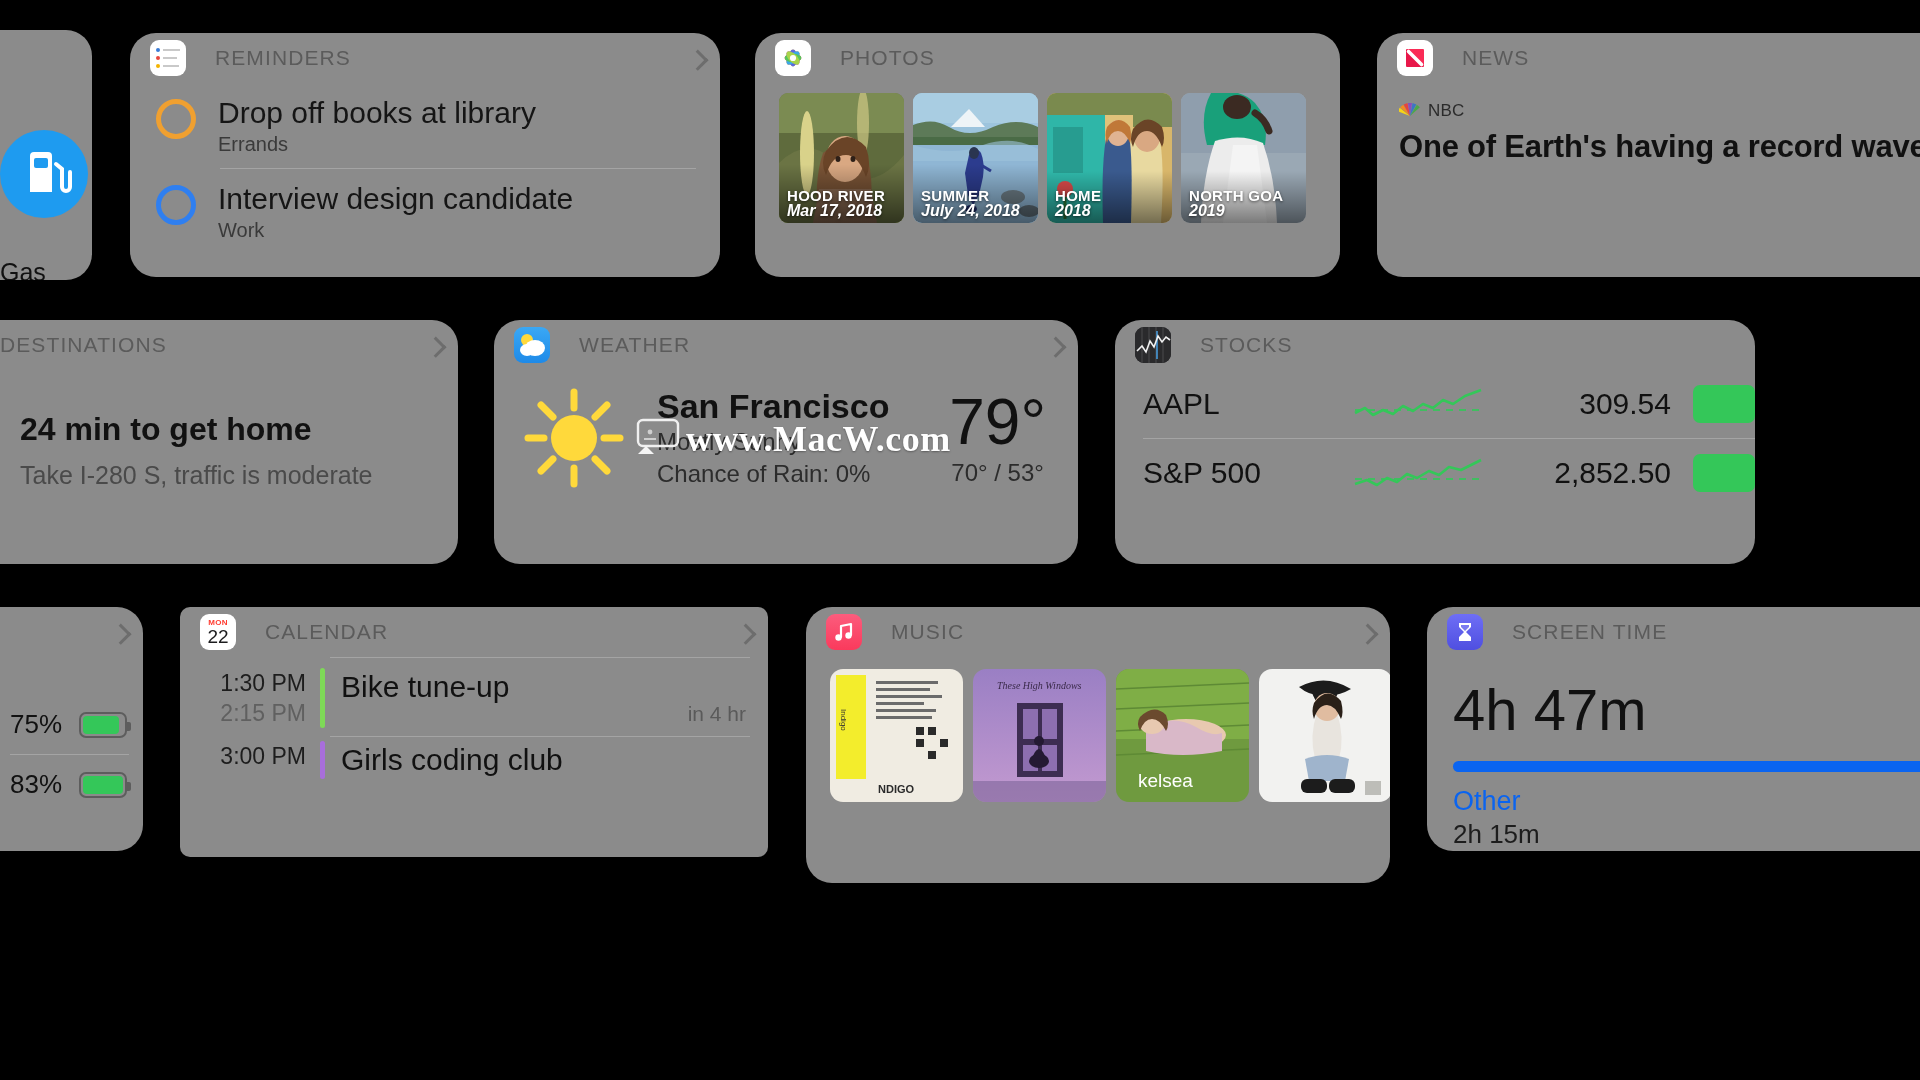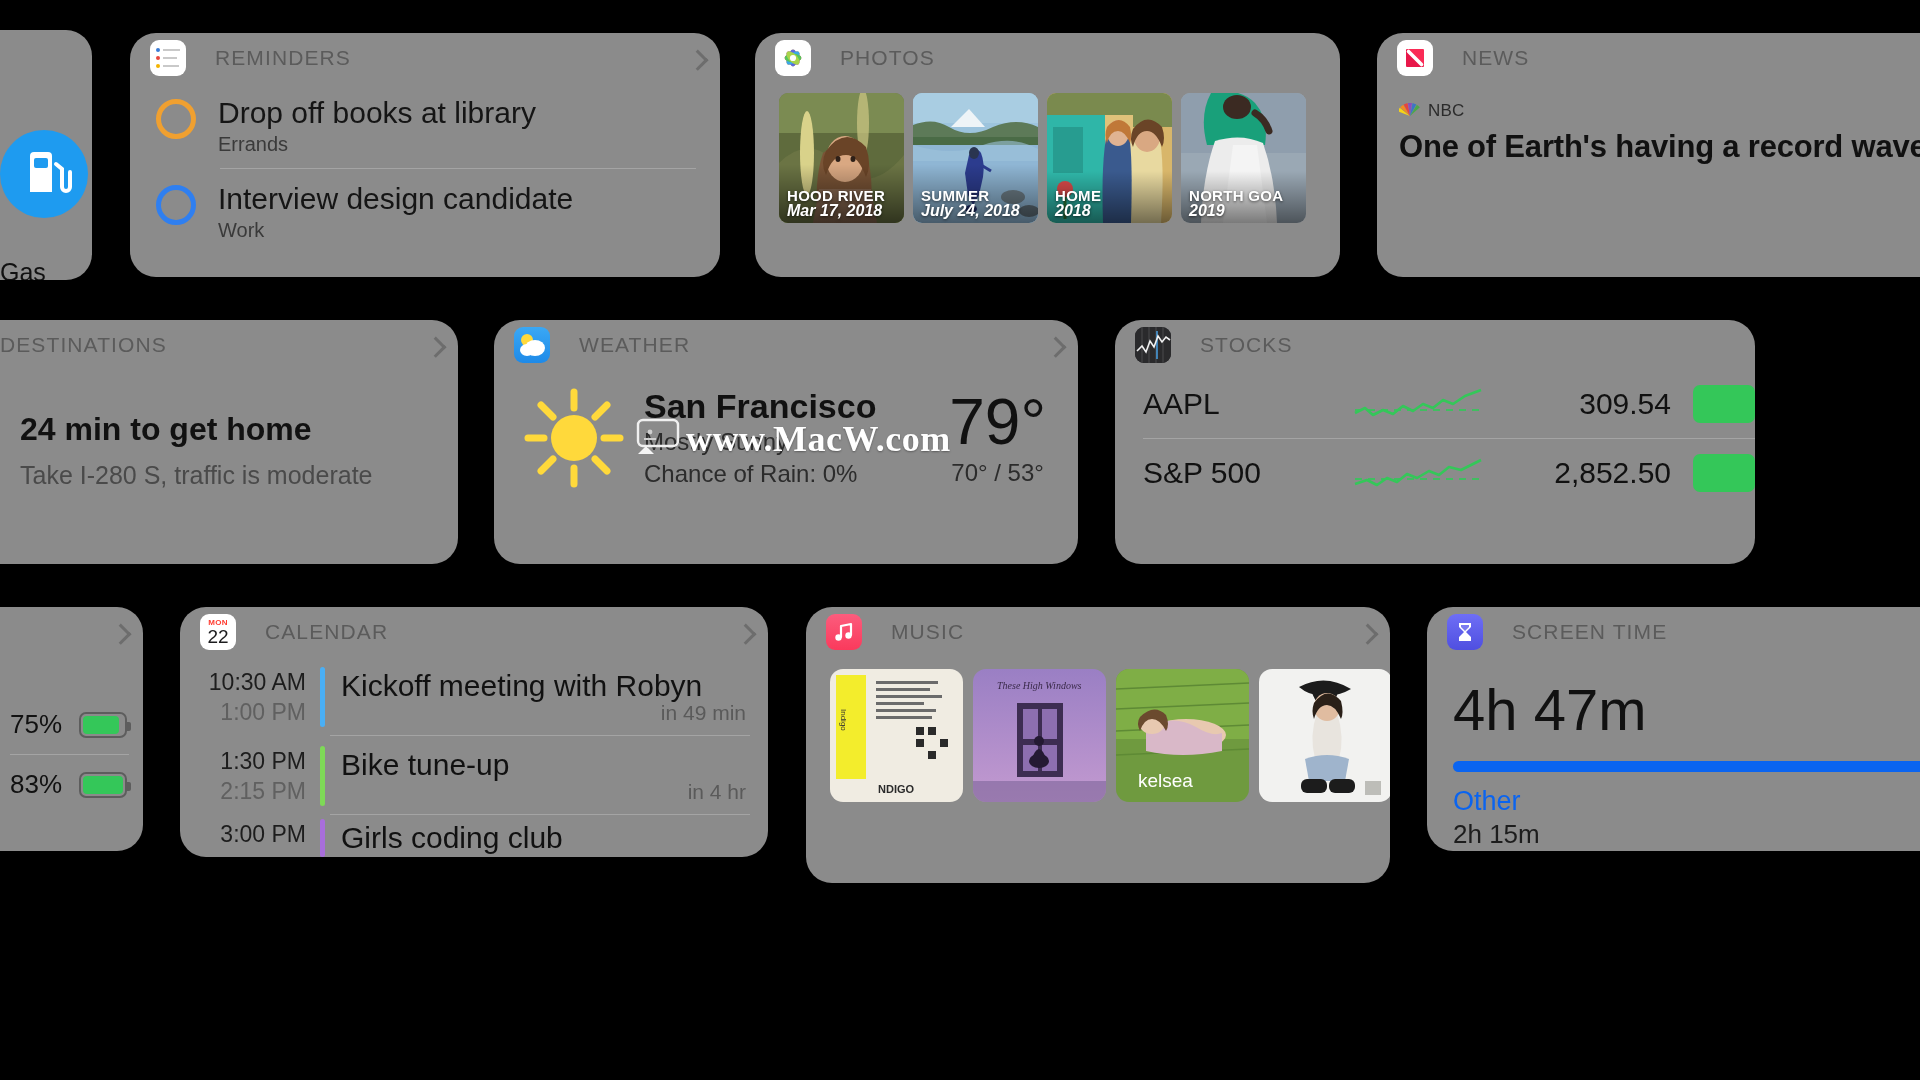--- a/index.html
+++ b/index.html
@@ -54,21 +54,21 @@
   .news-head { font-size:31px; font-weight:700; color:#111; line-height:36px; letter-spacing:-.2px; }
 
   
   .dest-body { padding:40px 30px 0 30px; }
   .dest-main { font-size:32px; font-weight:700; color:#111; line-height:38px; }
   .dest-sub { font-size:25px; color:#4a4a4a; margin-top:12px; line-height:30px; }
 
   
   .wx-body { display:flex; align-items:center; padding:14px 26px 0 26px; }
   .sun { width:108px; height:108px; flex:none; position:relative; }
-  .wx-mid { margin-left:16px; }
+  .wx-mid { margin-left:29px; }
   .wx-city { font-size:34px; font-weight:700; color:#111; line-height:40px; }
   .wx-cond { font-size:24px; color:#2c2c2c; line-height:32px; }
   .wx-rain { font-size:24px; color:#2c2c2c; line-height:32px; }
   .wx-right { margin-left:auto; text-align:center; padding-right:6px; }
   .wx-temp { font-size:64px; color:#111; font-weight:300; line-height:66px; }
   .wx-hilo { font-size:24px; color:#2c2c2c; margin-top:4px; }
 
   
   .stk-row { display:flex; align-items:center; padding:14px 0 14px 28px; gap:0; }
   .stk-sym { font-size:30px; color:#111; width:210px; }
@@ -433,41 +433,30 @@
       <div class="bat-row" style="padding-left:132px;">
         <div class="bat-pct">83%</div>
         <div class="bat-shell">
           <div class="bat-fill" style="width:40px;"></div>
             <div class="bat-tip"></div>
         </div>
       </div>
     </div>
   </div>
 
-  <div class="widget" style="left:180px; top:607px; width:588px; height:250px;">
+  <div class="widget" style="left:180px; top:607px; width:588px; height:250px;border-radius:10px;">
     <div class="whead">
       <div class="wicon ic-calendar">
         <div class="cm">MON</div>
         <div class="cd">22</div>
       </div>
       <div class="wtitle">CALENDAR</div>
       <div class="chev"></div>
     </div>
 
-    <div class="cal-row">
-      <div class="cal-times">
-        <div class="cal-t1">10:30 AM</div>
-        <div class="cal-t2">1:00 PM</div>
-      </div>
-      <div class="cal-bar" style="background:#4aaff5;"></div>
-      <div class="cal-main">
-        <div class="cal-title">Kickoff meeting with Robyn</div>
-        <div class="cal-rel">in 49 min</div>
-      </div>
-    </div>
     <div class="cal-div"></div>
 
     <div class="cal-row">
       <div class="cal-times">
         <div class="cal-t1">1:30 PM</div>
         <div class="cal-t2">2:15 PM</div>
       </div>
       <div class="cal-bar" style="background:#7ed957;"></div>
       <div class="cal-main">
         <div class="cal-title">Bike tune-up</div>

